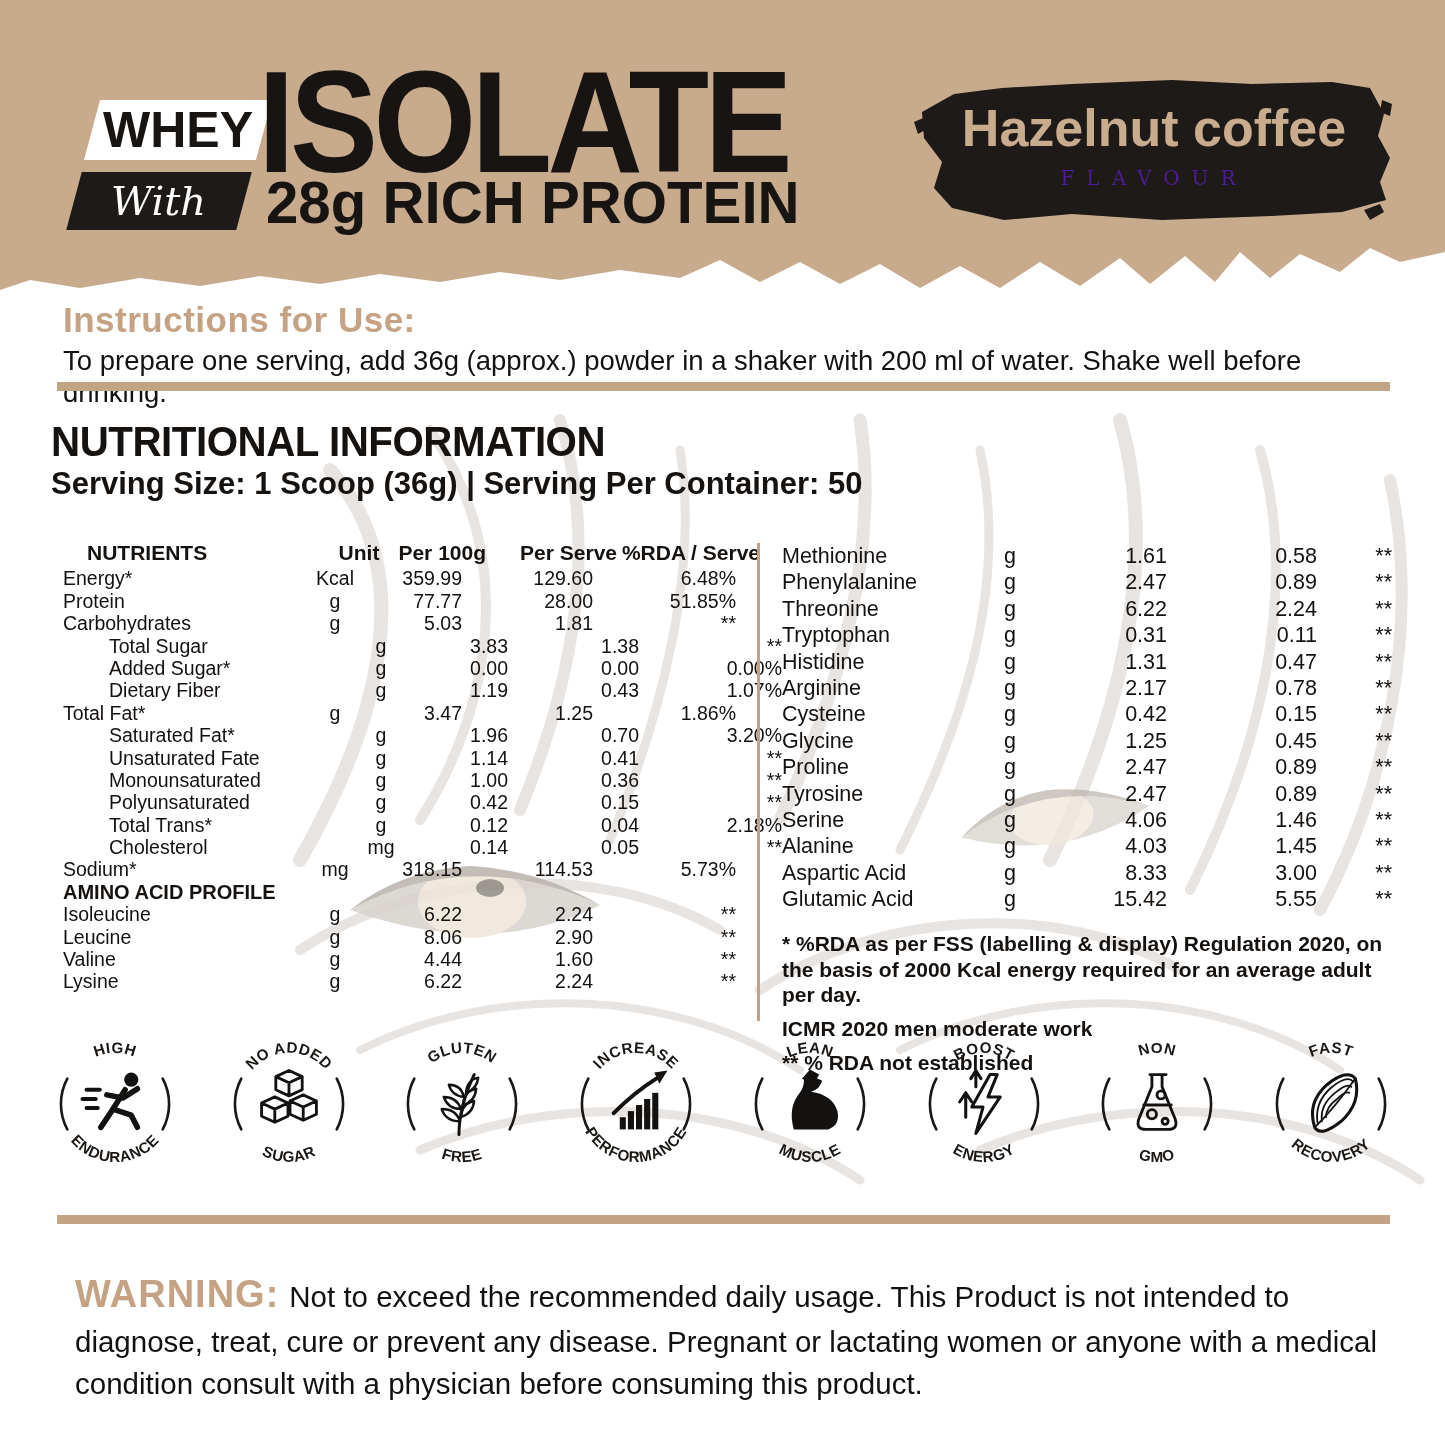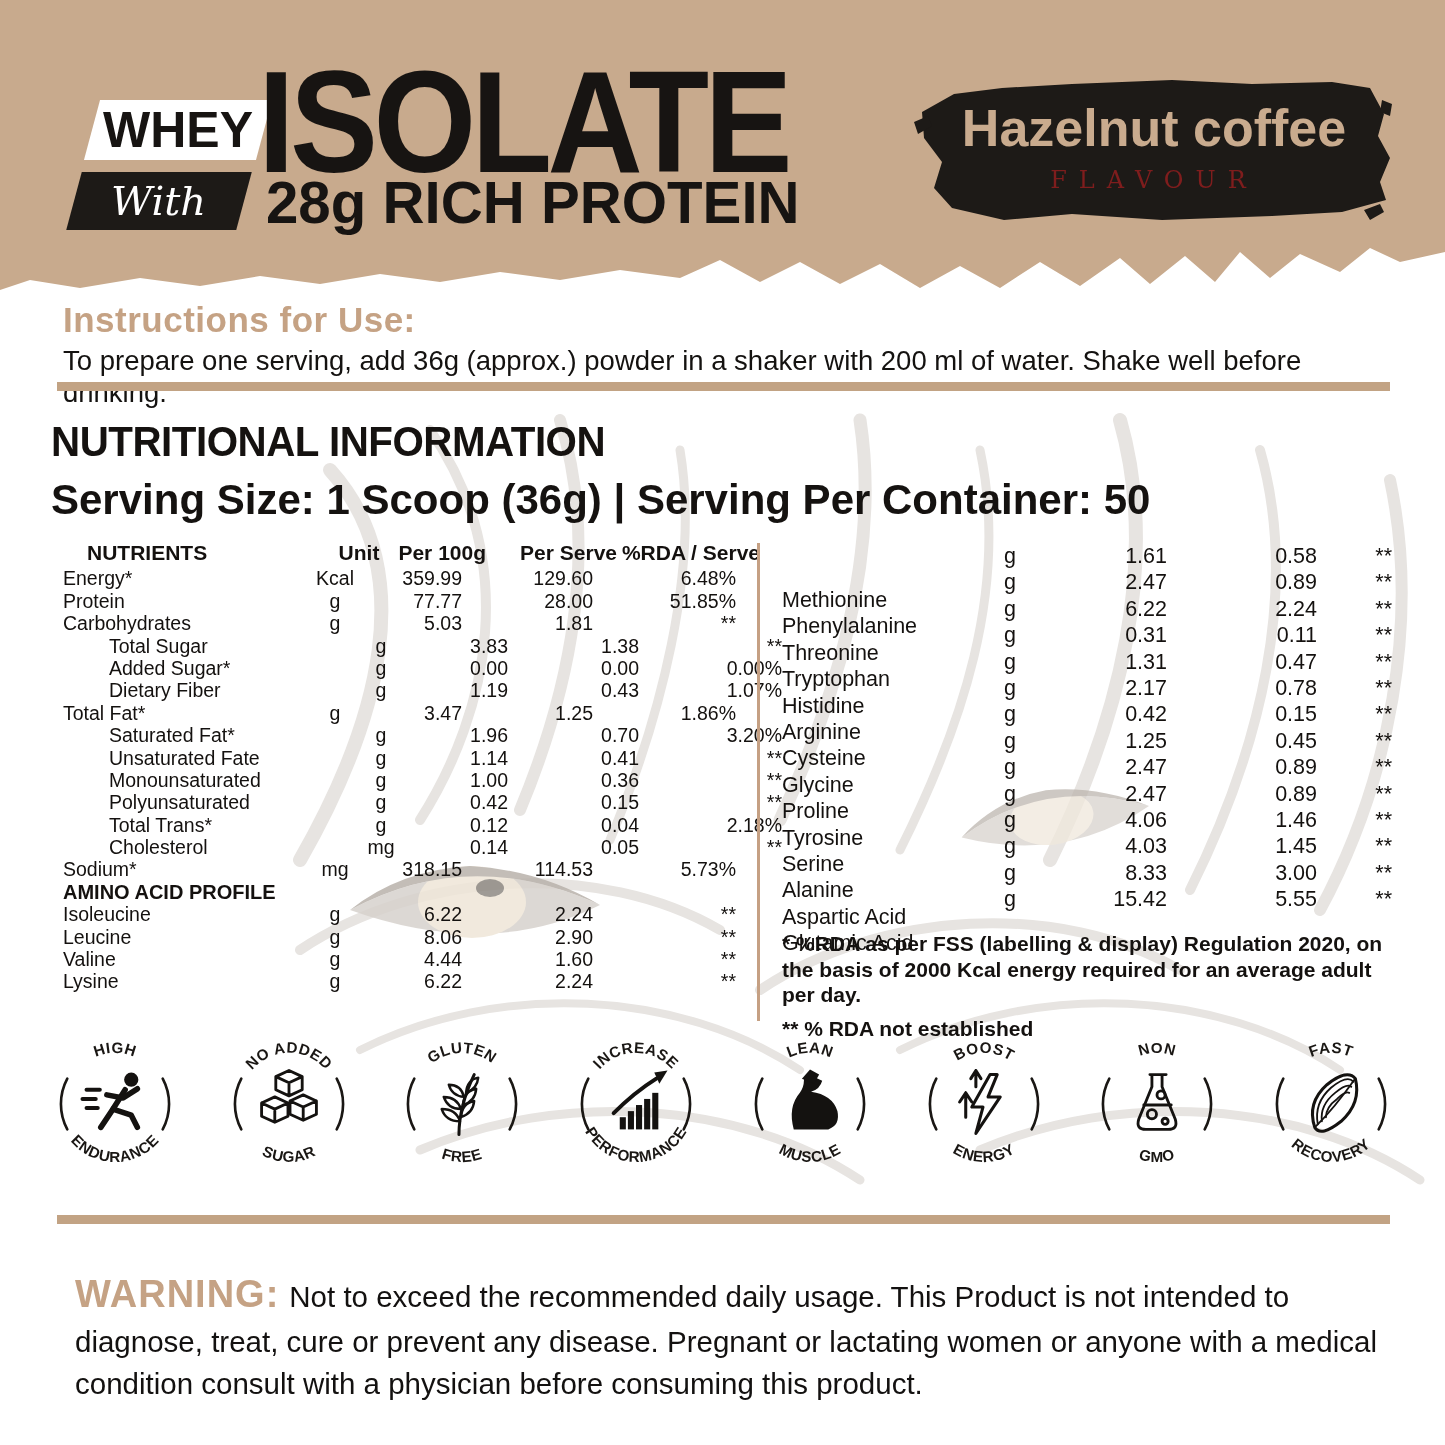--- a/index.html
+++ b/index.html
@@ -22,55 +22,55 @@
     transform:skewX(-15deg);display:flex;align-items:center;justify-content:center;}
   .with-box span{transform:skewX(15deg);font-family:"DejaVu Serif","Liberation Serif",serif;
     font-style:italic;font-size:40px;color:#ffffff;}
   .subline{position:absolute;left:266px;top:168px;font-size:60px;font-weight:900;color:#171412;
     transform:scaleX(0.97);transform-origin:left top;white-space:nowrap;letter-spacing:0;}
   .flavour{position:absolute;left:912px;top:70px;width:484px;height:162px;}
   .flavour svg{position:absolute;left:0;top:0;}
   .flavour-title{position:absolute;left:0;top:28px;width:100%;text-align:center;font-size:52px;
     font-weight:800;color:#c9ab8e;letter-spacing:0;}
   .flavour-sub{position:absolute;left:0;top:96px;width:100%;text-align:center;
-    font-family:"DejaVu Serif","Liberation Serif",serif;font-size:24px;color:#7f1d1d;letter-spacing:12px;}
+    font-family:"DejaVu Serif","Liberation Serif",serif;font-size:20px;color:#4c1d95;letter-spacing:12px;}
 
   
   .instructions{position:absolute;left:63px;top:300px;width:1330px;}
   .instructions h2{margin:0;font-size:35px;font-weight:800;color:#c5a284;letter-spacing:0.5px;}
   .instructions p{margin:5px 0 0 0;font-size:27.5px;color:#141210;}
   .bar{position:absolute;left:57px;width:1333px;height:9px;background:#c2a384;}
   .bar-top{top:382px;}
   .bar-bottom{top:1215px;}
 
   
   .nutri-head{position:absolute;left:51px;top:418px;}
   .nutri-head h1{margin:0;font-size:42px;font-weight:900;color:#151210;letter-spacing:-0.5px;
      transform:scaleX(0.96);transform-origin:left top;white-space:nowrap;}
-  .nutri-head h3{margin:10px 0 0 0;font-size:42px;font-weight:800;color:#151210;white-space:nowrap;}
+  .nutri-head h3{margin:0 0 0 0;font-size:31px;font-weight:800;color:#151210;white-space:nowrap;}
 
   
   .watermark{position:absolute;left:0;top:390px;pointer-events:none;}
 
   
   .tables{position:absolute;left:63px;top:541px;width:1330px;}
   .ltable{position:absolute;left:0;top:0;width:673px;}
   .lhead{display:flex;font-size:21px;font-weight:800;height:27px;align-items:flex-start;color:#14110f;margin-left:24px;}
   .lrow{display:flex;height:22.4px;font-size:19.5px;align-items:flex-end;color:#14110f;}
   .lrow.section .name{font-weight:800;font-size:20px;}
   .lrow.indent .name{padding-left:46px;}
   .ltable .name{flex:0 0 240px;}
   .ltable .unit{flex:0 0 64px;text-align:center;}
   .ltable .v100{flex:0 0 95px;text-align:right;}
   .ltable .vsrv{flex:0 0 131px;text-align:right;}
   .ltable .rda{flex:0 0 143px;text-align:right;}
   .divider{position:absolute;left:694px;top:2px;width:3px;height:478px;background:#c5a083;}
   .rtable{position:absolute;left:719px;top:3px;width:610px;}
   .rrow{display:flex;height:26.4px;font-size:21.5px;align-items:flex-start;color:#14110f;}
-  .rtable .name{flex:0 0 222px;margin-top:44px;}
+  .rtable .name{flex:0 0 222px;}
   .rtable .unit{flex:0 0 45px;text-align:left;}
   .rtable .v100{flex:0 0 118px;text-align:right;}
   .rtable .vsrv{flex:0 0 150px;text-align:right;}
   .rtable .rda{flex:1;text-align:right;}
   .footnotes{margin-top:18px;width:612px;}
   .footnotes p{margin:0 0 9px 0;font-size:21px;font-weight:700;line-height:1.2;color:#14110f;}
 
   
   .badges{position:absolute;left:48px;top:1036px;width:1350px;display:flex;justify-content:space-between;}
   .badge{width:134px;height:134px;position:relative;}
@@ -430,20 +430,21 @@
           <div class="rrow">
             <span class="name">Glutamic Acid</span>
             <span class="unit">g</span>
             <span class="v100">15.42</span>
             <span class="vsrv">5.55</span>
             <span class="rda">**</span>
           </div>
         </div>
       <div class="footnotes">
         <p>* %RDA as per FSS (labelling &amp; display) Regulation 2020, on the basis of 2000 Kcal energy required for an average adult per day.</p>
+        <p>ICMR 2020 men moderate work</p>
         <p>** % RDA not established</p>
       </div>
     </div>
   </div>
 
   <div class="badges">
 
     <div class="badge">
       <svg width="134" height="134" viewBox="0 0 132 132">
         <defs>

